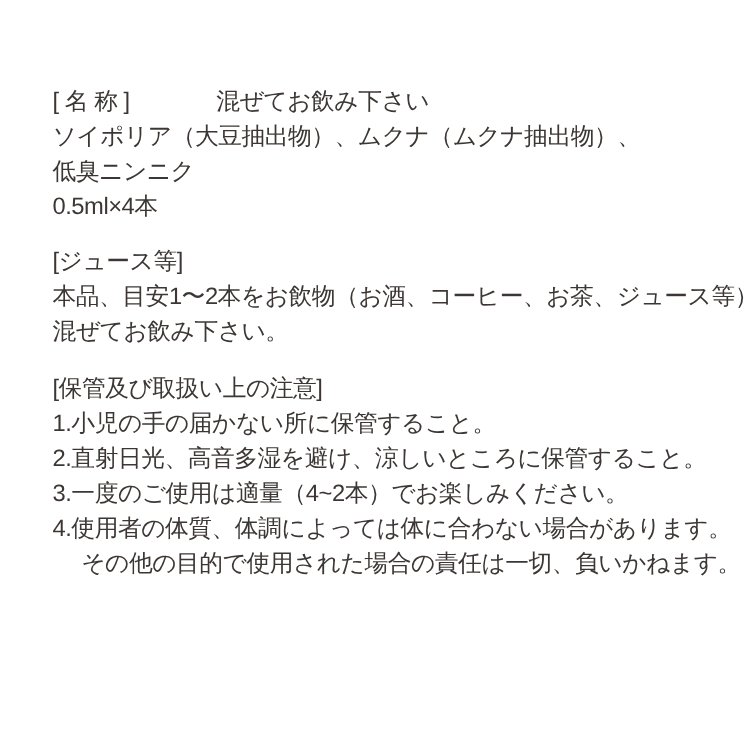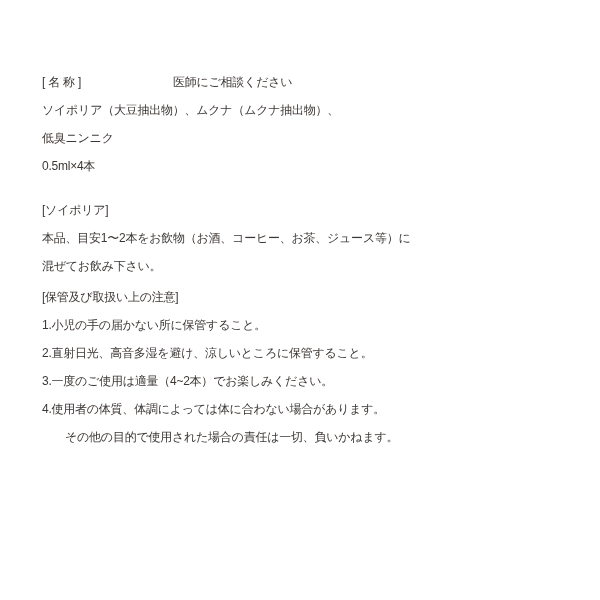--- a/index.html
+++ b/index.html
@@ -10,64 +10,64 @@
     overflow: hidden;
     background: #ffffff;
   }
   .sheet {
     box-sizing: border-box;
     width: 600px;
     height: 600px;
     padding: 68px 38px 0 42px;
     font-family: "Liberation Sans", "DejaVu Sans", sans-serif;
     color: #3c3734;
-    font-size: 12px;
+    font-size: 19px;
     line-height: 28px;
     letter-spacing: -0.02em;
   }
   .line { white-space: nowrap; }
   .spec-row { display: flex; align-items: flex-start; }
   .spec-label {
     flex: 0 0 100px;
     width: 100px;
     margin-right: 31px;
     white-space: nowrap;
   }
   .spec-value { white-space: nowrap; }
   .usage-section { margin-top: 16px; }
-  .precautions-section { margin-top: 3px; }
+  .precautions-section { margin-top: 18px; }
   .cont { padding-left: 23px; }
 </style>
 </head>
 <body>
 
 <div class="sheet">
 
   <div class="spec">
     <div class="spec-row">
       <div class="spec-label">[ 名 称 ]</div>
       <div class="spec-value">
-        <div class="line">医師にご相談ください</div>
+        <div class="line">混ぜてお飲み下さい</div>
       </div>
     </div>
     <div class="spec-row">
       <div class="spec-value">
         <div class="line">ソイポリア（大豆抽出物）、ムクナ（ムクナ抽出物）、</div>
         <div class="line">低臭ニンニク</div>
       </div>
     </div>
     <div class="spec-row">
       <div class="spec-value">
         <div class="line">0.5ml×4本</div>
       </div>
     </div>
   </div>
 
   <div class="usage-section">
-    <div class="line">[ソイポリア]</div>
+    <div class="line">[ジュース等]</div>
     <div class="line">本品、目安1〜2本をお飲物（お酒、コーヒー、お茶、ジュース等）に</div>
     <div class="line">混ぜてお飲み下さい。</div>
   </div>
 
   <div class="precautions-section">
     <div class="line">[保管及び取扱い上の注意]</div>
 
     <div>
       <div class="line">1.小児の手の届かない所に保管すること。</div>
     </div>

